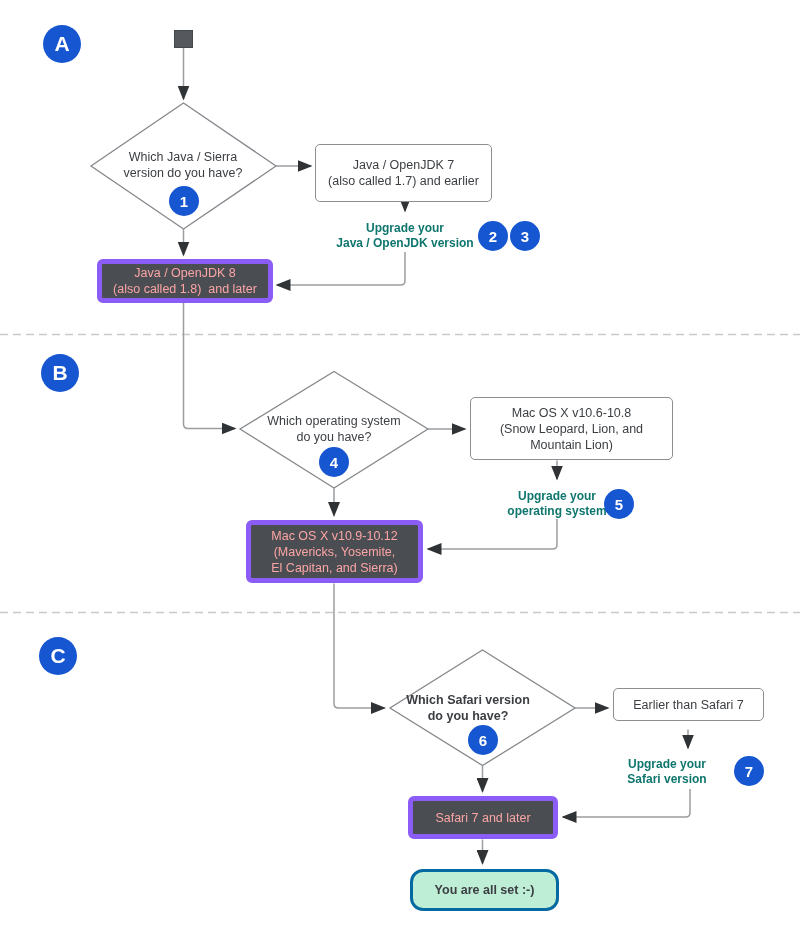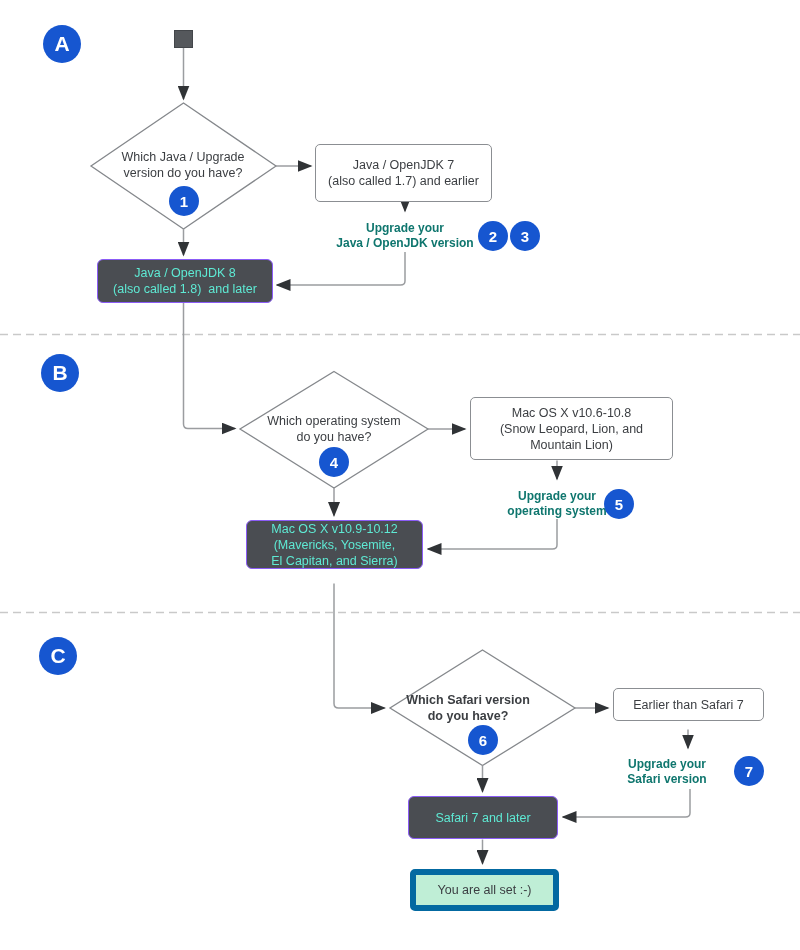--- a/index.html
+++ b/index.html
@@ -7,22 +7,22 @@
     position:relative;width:800px;height:950px;background:#ffffff;
     font-family:"Liberation Sans","DejaVu Sans",sans-serif;overflow:hidden;
   }
   .wires{position:absolute;left:0;top:0;width:800px;height:950px;}
   .node{
     position:absolute;display:flex;align-items:center;justify-content:center;
     text-align:center;white-space:pre-line;box-sizing:border-box;
     font-size:12.5px;line-height:1.28;
   }
   .white-node{background:#ffffff;border:1px solid #8b8e92;border-radius:5px;color:#3b3e42;}
-  .dark-node{background:#4a4d52;border:1px solid #8b5cf6;border-radius:6px;color:#5eead4;}
-  .green-node{background:#bfeed6;border:6px solid #0369a1;border-radius:5px;color:#3b3e42;}
+  .dark-node{background:#4a4d52;border:5px solid #8b5cf6;border-radius:6px;color:#fca5a5;}
+  .green-node{background:#bfeed6;border:3px solid #0369a1;border-radius:13px;color:#3b3e42;font-weight:bold;}
   .free-label{
     position:absolute;transform:translate(-50%,-50%);text-align:center;
     white-space:pre-line;color:#3b3e42;font-size:12.5px;line-height:1.3;
   }
   .red-label{
     position:absolute;transform:translate(-50%,-50%);text-align:center;
     white-space:pre-line;color:#0f766e;font-weight:bold;font-size:12px;line-height:1.25;
   }
   .badge{
     position:absolute;width:30px;height:30px;border-radius:50%;background:#1656d0;
@@ -79,21 +79,21 @@
       <path d="M482.5,839.5 L482.5,863.5"></path>
     </g>
   </svg>
 
   <div class="section-circle" style="left:62px;top:44px;">A</div>
   <div class="section-circle" style="left:60px;top:373px;">B</div>
   <div class="section-circle" style="left:58px;top:656px;">C</div>
 
   <div class="start-square"></div>
 
-  <div class="free-label" style="left:183px;top:165px;">Which Java / Upgrade
+  <div class="free-label" style="left:183px;top:165px;">Which Java / Sierra
 version do you have?</div>
   <div class="badge" style="left:184px;top:201px;">1</div>
 
   <div class="node white-node" style="left:315px;top:144px;width:177px;height:58px;">Java / OpenJDK 7
 (also called 1.7) and earlier</div>
 
   <div class="red-label" style="left:405px;top:236px;">Upgrade your
 Java / OpenJDK version</div>
   <div class="badge" style="left:493px;top:236px;">2</div>
   <div class="badge" style="left:525px;top:236px;">3</div>
@@ -106,21 +106,21 @@
   <div class="badge" style="left:334px;top:462px;">4</div>
 
   <div class="node white-node" style="left:470px;top:397px;width:203px;height:63px;">Mac OS X v10.6-10.8
 (Snow Leopard, Lion, and
 Mountain Lion)</div>
 
   <div class="red-label" style="left:557px;top:504px;">Upgrade your
 operating system</div>
   <div class="badge" style="left:619px;top:504px;">5</div>
 
-  <div class="node dark-node" style="left:246px;top:520px;width:177px;height:49px;">Mac OS X v10.9-10.12
+  <div class="node dark-node" style="left:246px;top:520px;width:177px;height:63px;">Mac OS X v10.9-10.12
 (Mavericks, Yosemite,
 El Capitan, and Sierra)</div>
 
   <div class="free-label" style="left:468px;top:708px;font-weight:bold;">Which Safari version
 do you have?</div>
   <div class="badge" style="left:483px;top:740px;">6</div>
 
   <div class="node white-node" style="left:613px;top:688px;width:151px;height:33px;">Earlier than Safari 7</div>
 
   <div class="red-label" style="left:667px;top:772px;">Upgrade your

